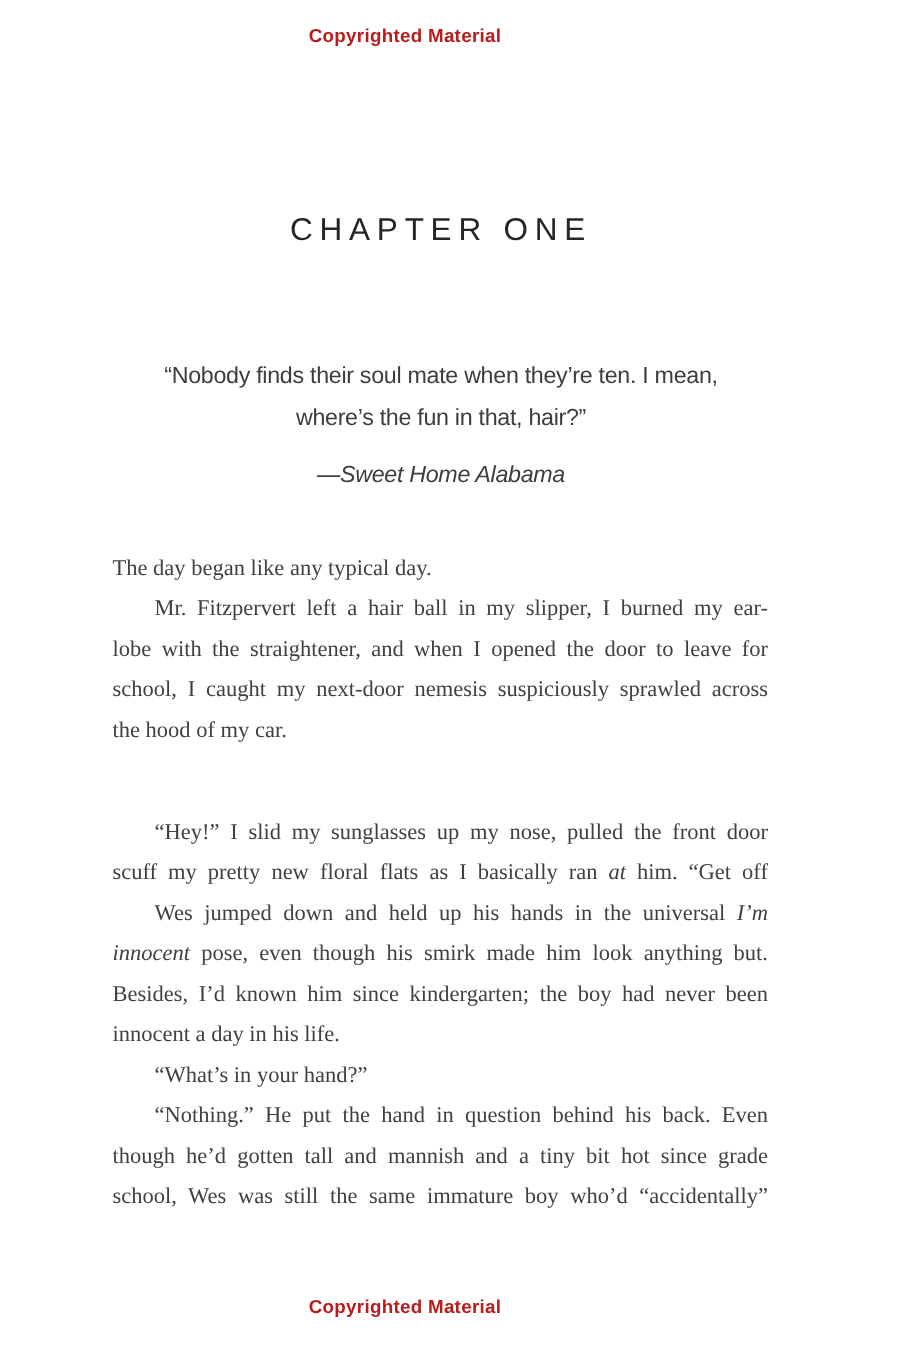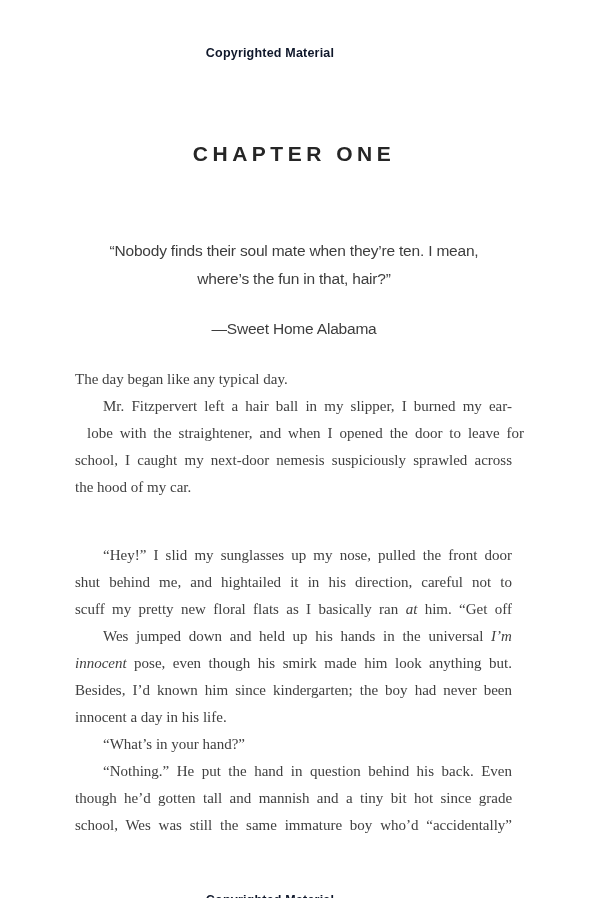--- a/index.html
+++ b/index.html
@@ -13,53 +13,53 @@
   }
   .copyright {
     position: absolute;
     left: 0;
     width: 540px;
     text-align: center;
     font-family: "Liberation Sans", sans-serif;
     font-size: 12.5px;
     font-weight: bold;
     letter-spacing: 0.2px;
-    color: #0f172a;
+    color: #b91c1c;
     line-height: 14px;
-    margin-top: 29px;
   }
   .copyright-top { top: 17px; }
   .copyright-bottom { top: 864px; }
   .chapter-title {
     position: absolute;
     top: 142px;
     left: 0;
     width: 588px;
     text-align: center;
     font-family: "Liberation Sans", sans-serif;
     font-size: 21px;
-    font-weight: 700;
+    font-weight: 400;
     letter-spacing: 4.5px;
     color: #262626;
     line-height: 24px;
   }
   .epigraph {
     position: absolute;
     top: 237px;
     left: 0;
     width: 588px;
     text-align: center;
     font-family: "Liberation Sans", sans-serif;
     font-size: 15.5px;
     letter-spacing: -0.2px;
     line-height: 28px;
     color: #3d3d3d;
   }
   .epigraph-attribution {
-    margin-top: 22px;
+    margin-top: 10px;
+    font-style: italic;
   }
   .book-body {
     position: absolute;
     top: 366px;
     left: 75px;
     width: 437px;
     font-size: 15px;
     line-height: 27px;
     color: #404040;
   }
@@ -81,25 +81,24 @@
 
   <div class="epigraph">
     <div>“Nobody finds their soul mate when they’re ten. I mean,</div>
     <div>where’s the fun in that, hair?”</div>
     <div class="epigraph-attribution">—Sweet Home Alabama</div>
   </div>
 
   <div class="book-body">
     <div class="line"><span class="segs"><span>The day began like any typical day.</span></span></div>
     <div class="line indent fit" style="word-spacing: 3.4px;"><span class="segs"><span>Mr. Fitzpervert left a hair ball in my slipper, I burned my ear-</span></span></div>
-    <div class="line fit" style="word-spacing: 3.18px; margin-left: 12px;"><span class="segs"><span>lobe with the straightener, and when I opened the door to leave for</span></span></div>
+    <div class="line fit" style="word-spacing: 3.18px;"><span class="segs"><span>lobe with the straightener, and when I opened the door to leave for</span></span></div>
     <div class="line fit" style="word-spacing: 3.44px;"><span class="segs"><span>school, I caught my next-door nemesis suspiciously sprawled across</span></span></div>
     <div class="line"><span class="segs"><span>the hood of my car.</span></span></div>
     <div class="line indent fit" style="word-spacing: 3.4px; margin-top: 41px;"><span class="segs"><span>“Hey!” I slid my sunglasses up my nose, pulled the front door</span></span></div>
-    <div class="line fit" style="word-spacing: 5.38px;"><span class="segs"><span>shut behind me, and hightailed it in his direction, careful not to</span></span></div>
     <div class="line fit" style="word-spacing: 3.6px;"><span class="segs"><span>scuff my pretty new floral flats as I basically ran </span><span class="em">at</span><span> him. “Get off</span></span></div>
     <div class="line indent fit" style="word-spacing: 3.92px;"><span class="segs"><span>Wes jumped down and held up his hands in the universal </span><span class="em">I’m</span></span></div>
     <div class="line fit" style="word-spacing: 3.7px;"><span class="segs"><span class="em">innocent</span><span> pose, even though his smirk made him look anything but.</span></span></div>
     <div class="line fit" style="word-spacing: 3.28px;"><span class="segs"><span>Besides, I’d known him since kindergarten; the boy had never been</span></span></div>
     <div class="line"><span class="segs"><span>innocent a day in his life.</span></span></div>
     <div class="line indent"><span class="segs"><span>“What’s in your hand?”</span></span></div>
     <div class="line indent fit" style="word-spacing: 3.74px;"><span class="segs"><span>“Nothing.” He put the hand in question behind his back. Even</span></span></div>
     <div class="line fit" style="word-spacing: 3.65px;"><span class="segs"><span>though he’d gotten tall and mannish and a tiny bit hot since grade</span></span></div>
     <div class="line fit" style="word-spacing: 4.01px;"><span class="segs"><span>school, Wes was still the same immature boy who’d “accidentally”</span></span></div>
   </div>

